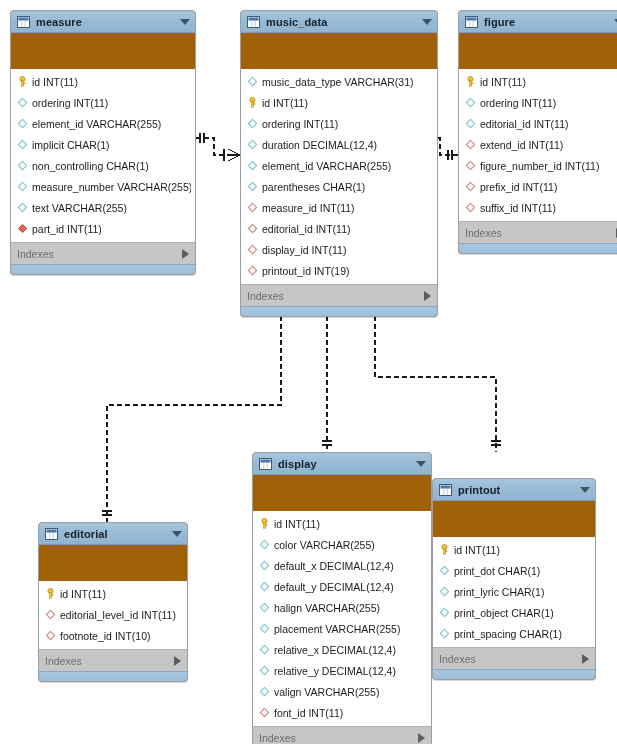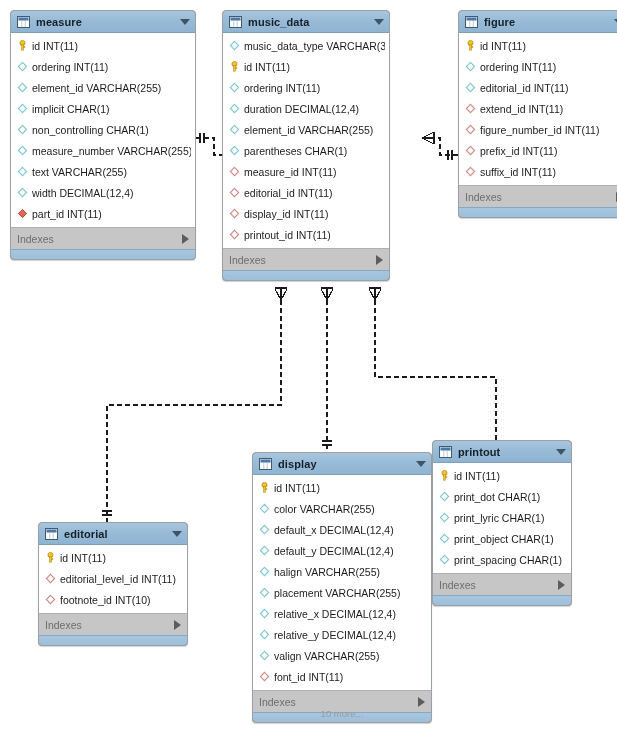--- a/index.html
+++ b/index.html
@@ -69,20 +69,21 @@
     margin-left: auto;
     width: 0; height: 0;
     border-left: 5px solid transparent;
     border-right: 5px solid transparent;
     border-top: 6px solid #3d5566;
     flex: 0 0 auto;
   }
   .cols {
     background: #ffffff;
     padding: 2px 0 3px 0;
+    margin-top: 36px;
   }
   .col {
     height: 21px;
     display: flex;
     align-items: center;
     padding: 0 4px 0 6px;
     white-space: nowrap;
   }
   .col .c-name {
     font-size: 10.5px;
@@ -238,38 +239,32 @@
             <span class="c-name">measure_number VARCHAR(255)</span>
           </div>
           <div class="col">
             <svg class="mk" viewBox="0 0 11 11">
               <path d="M5.5,1.4 L9.6,5.5 L5.5,9.6 L1.4,5.5 Z" fill="#ffffff" stroke="#7ec8cf" stroke-width="1.1"></path>
             </svg>
             <span class="c-name">text VARCHAR(255)</span>
           </div>
           <div class="col">
             <svg class="mk" viewBox="0 0 11 11">
-              <path d="M5.5,1.4 L9.6,5.5 L5.5,9.6 L1.4,5.5 Z" fill="#ffffff" stroke="#7ec8cf" stroke-width="1.1"></path>
-            </svg>
-            <span class="c-name">width DECIMAL(12,4)</span>
-          </div>
-          <div class="col">
-            <svg class="mk" viewBox="0 0 11 11">
               <path d="M5.5,1.4 L9.6,5.5 L5.5,9.6 L1.4,5.5 Z" fill="#e2655a" stroke="#b9453b" stroke-width="1"></path>
             </svg>
             <span class="c-name">part_id INT(11)</span>
           </div>
         </div>
         <div class="tbl-foot">
           <span class="f-label">Indexes</span>
           <span class="f-caret"></span>
         </div>
         <div class="tbl-tail"></div>
       </div>
-      <div class="tbl" style="left: 222px; top: 10px; width: 168px;">
+      <div class="tbl" style="left: 240px; top: 10px; width: 198px;">
         <div class="tbl-title">
           <svg class="t-ico" viewBox="0 0 13 12">
             <rect x="0.5" y="0.5" width="12" height="11" fill="#f2f4f6" stroke="#3f5b73"></rect>
             <rect x="1.5" y="1.5" width="10" height="3" fill="#4a79a8"></rect>
             <rect x="1.5" y="5" width="10" height="6" fill="#ffffff"></rect>
             <path d="M4.8,5 L4.8,11 M8.2,5 L8.2,11" stroke="#b9c4cd" stroke-width="0.9"></path>
           </svg>
           <span class="t-name">music_data</span>
           <span class="t-caret"></span>
         </div>
@@ -327,21 +322,21 @@
           <div class="col">
             <svg class="mk" viewBox="0 0 11 11">
               <path d="M5.5,1.4 L9.6,5.5 L5.5,9.6 L1.4,5.5 Z" fill="#ffffff" stroke="#d08a86" stroke-width="1.1"></path>
             </svg>
             <span class="c-name">display_id INT(11)</span>
           </div>
           <div class="col">
             <svg class="mk" viewBox="0 0 11 11">
               <path d="M5.5,1.4 L9.6,5.5 L5.5,9.6 L1.4,5.5 Z" fill="#ffffff" stroke="#d08a86" stroke-width="1.1"></path>
             </svg>
-            <span class="c-name">printout_id INT(11)</span>
+            <span class="c-name">printout_id INT(19)</span>
           </div>
         </div>
         <div class="tbl-foot">
           <span class="f-label">Indexes</span>
           <span class="f-caret"></span>
         </div>
         <div class="tbl-tail"></div>
       </div>
       <div class="tbl" style="left: 458px; top: 10px; width: 172px;">
         <div class="tbl-title">
@@ -481,21 +476,21 @@
             <span class="c-name">font_id INT(11)</span>
           </div>
         </div>
         <div class="tbl-foot">
           <span class="f-label">Indexes</span>
           <span class="f-caret"></span>
           <span class="more-note">10 more...</span>
         </div>
         <div class="tbl-tail"></div>
       </div>
-      <div class="tbl" style="left: 432px; top: 440px; width: 140px;">
+      <div class="tbl" style="left: 432px; top: 478px; width: 164px;">
         <div class="tbl-title">
           <svg class="t-ico" viewBox="0 0 13 12">
             <rect x="0.5" y="0.5" width="12" height="11" fill="#f2f4f6" stroke="#3f5b73"></rect>
             <rect x="1.5" y="1.5" width="10" height="3" fill="#4a79a8"></rect>
             <rect x="1.5" y="5" width="10" height="6" fill="#ffffff"></rect>
             <path d="M4.8,5 L4.8,11 M8.2,5 L8.2,11" stroke="#b9c4cd" stroke-width="0.9"></path>
           </svg>
           <span class="t-name">printout</span>
           <span class="t-caret"></span>
         </div>

